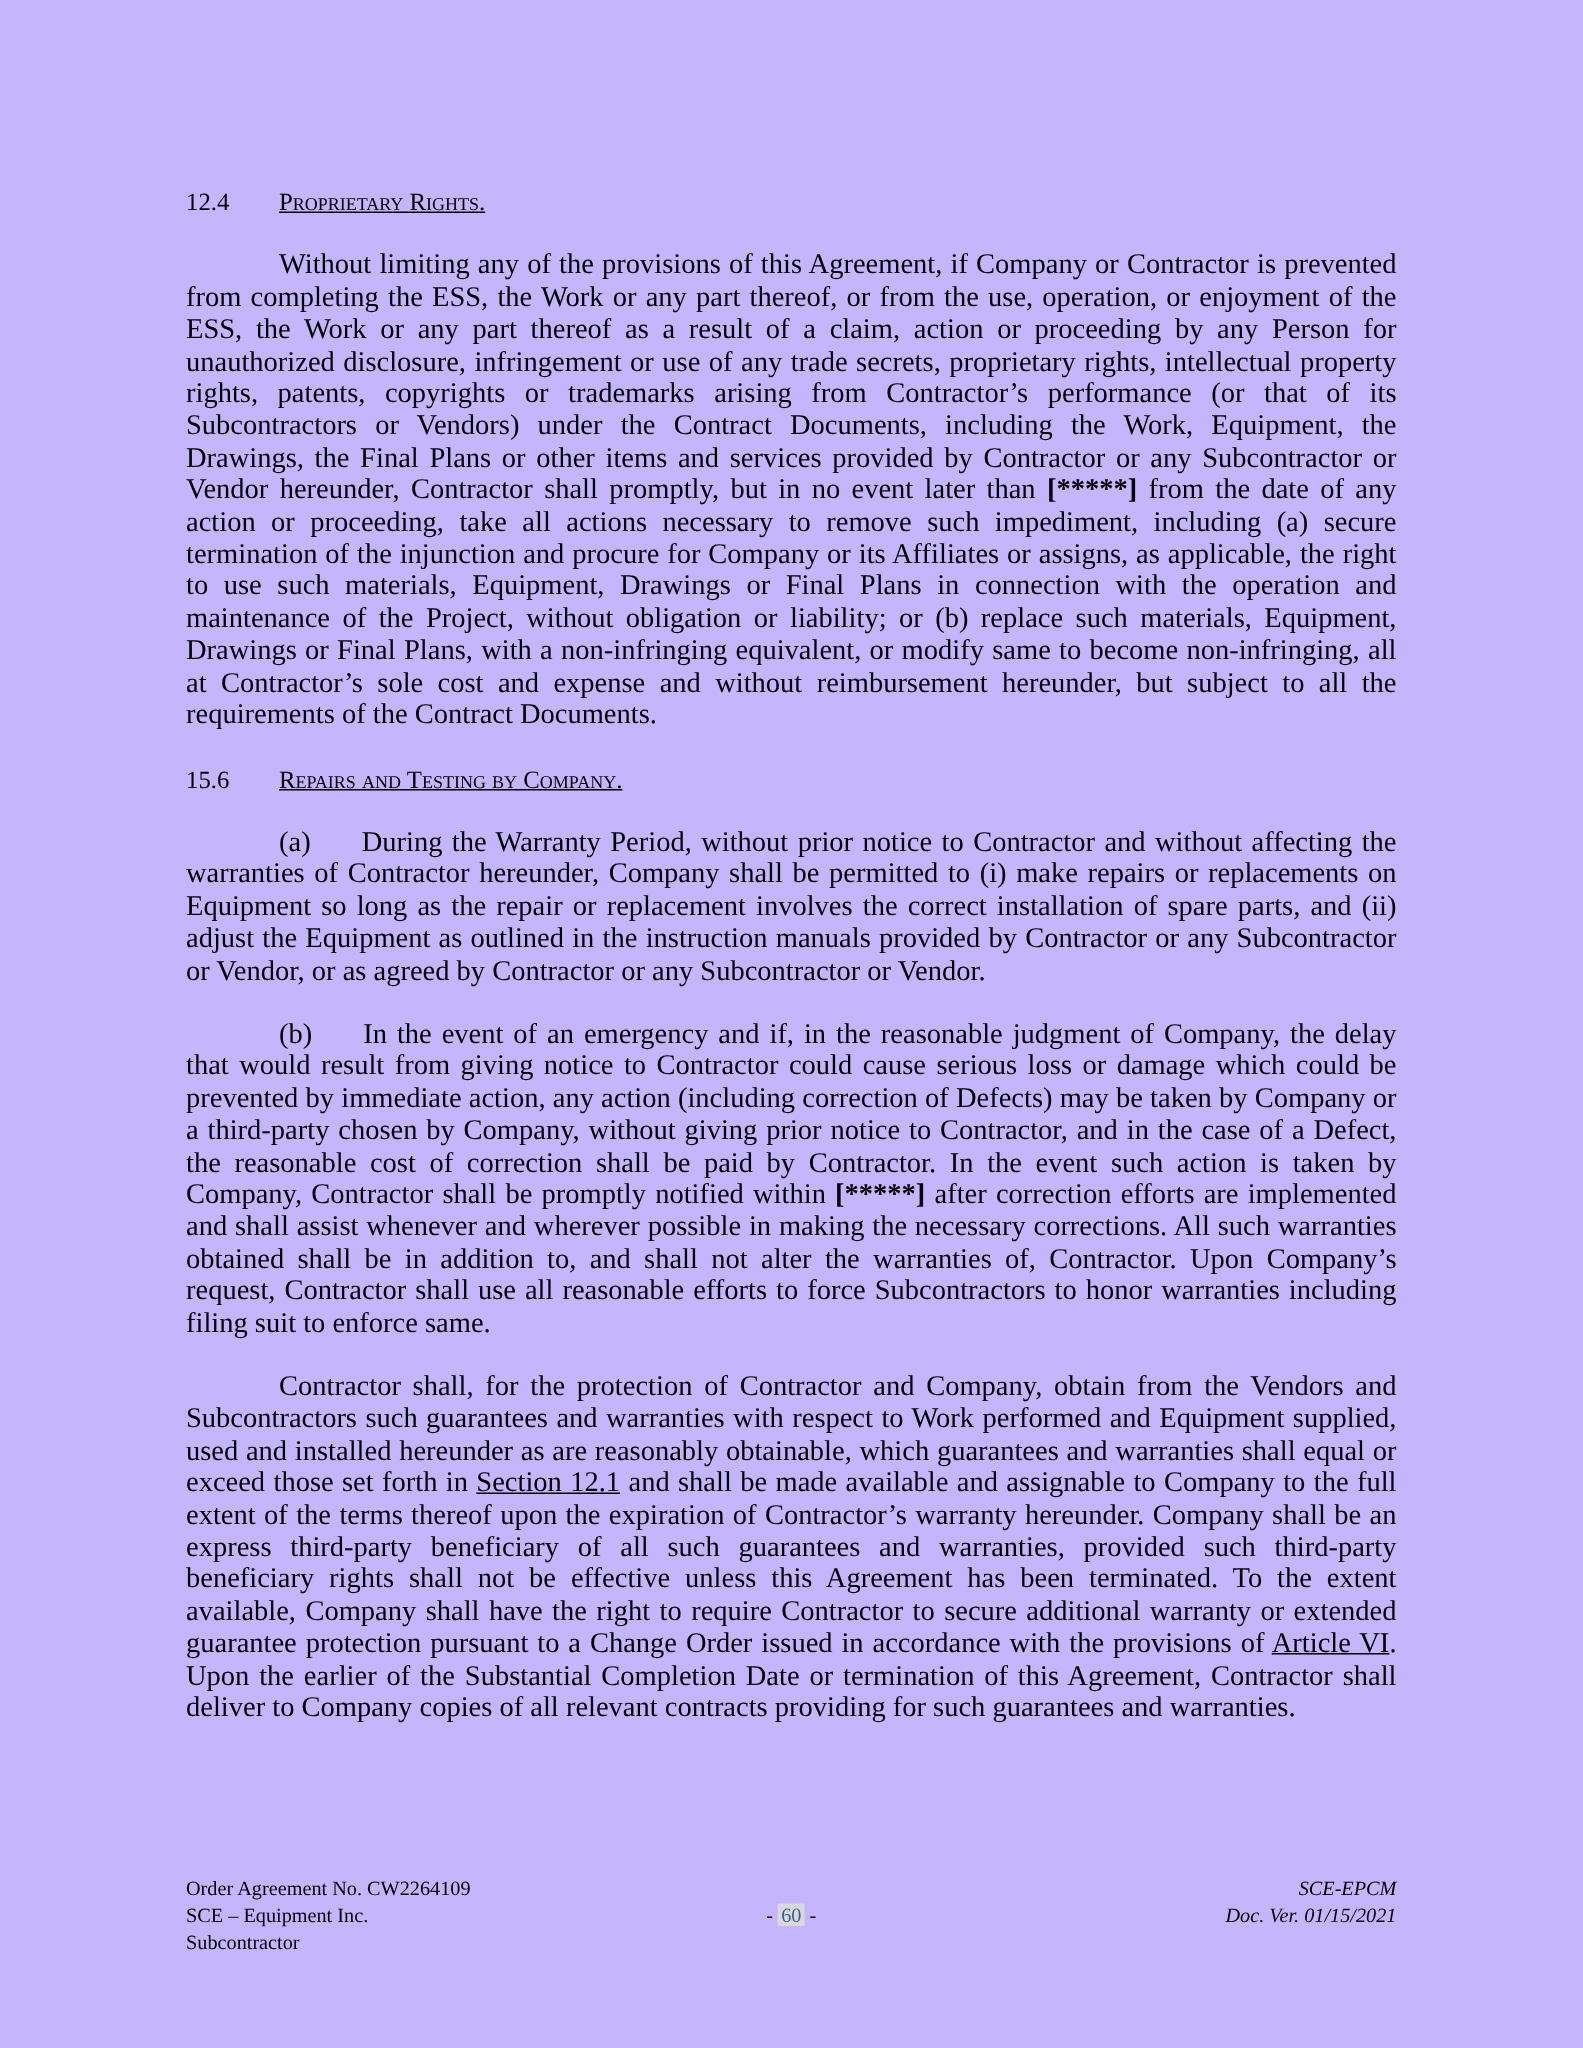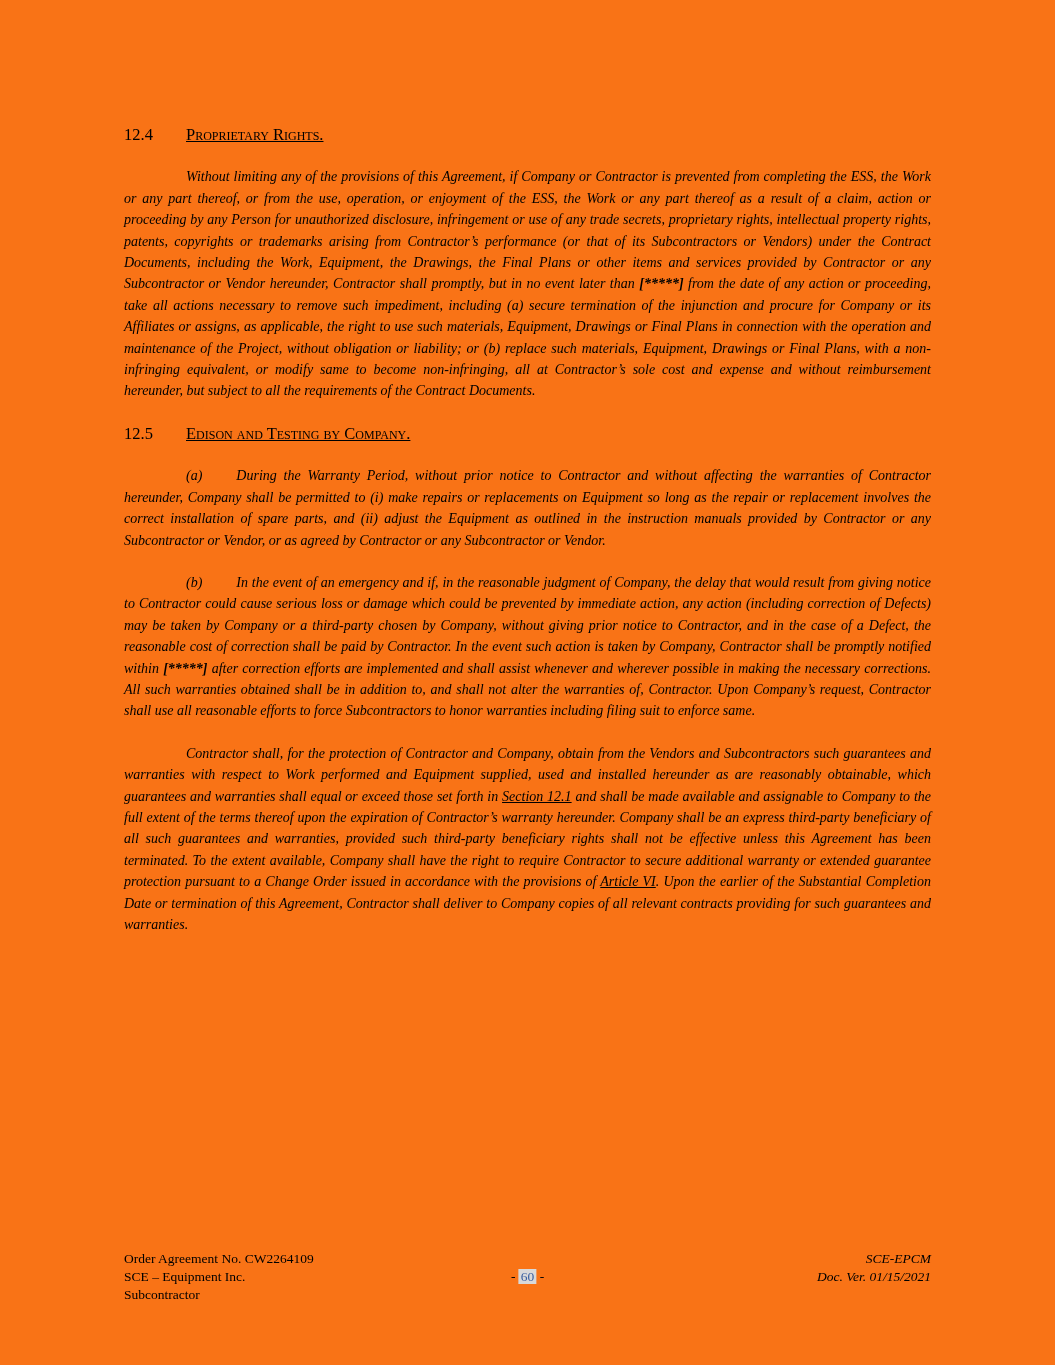--- a/index.html
+++ b/index.html
@@ -4,21 +4,21 @@
 <style>
   html, body {
     margin: 0;
     padding: 0;
     background: #ffffff;
   }
   .page {
     position: relative;
     width: 1055px;
     height: 1365px;
-    background: #f97316;
+    background: #c4b5fd;
     font-family: "Liberation Serif", "DejaVu Serif", serif;
     color: #000000;
     overflow: hidden;
   }
   .content {
     position: absolute;
     left: 124px;
     top: 124px;
     width: 807px;
   }
@@ -30,26 +30,25 @@
   }
   .sec-num {
     display: inline-block;
     width: 62px;
   }
   .sec-title {
     font-variant: small-caps;
     text-decoration: underline;
   }
   p.body {
-    font-size: 14px;
+    font-size: 19px;
     line-height: 21.4px;
     text-align: justify;
     text-indent: 62px;
     margin: 0 0 21px 0;
-    font-style: italic;
   }
   .tab {
     display: inline-block;
     width: 34px;
   }
   .footer {
     position: absolute;
     left: 124px;
     top: 1250px;
     width: 807px;
@@ -85,21 +84,21 @@
 </head>
 <body>
 
 <div class="page">
   <div class="content">
 
     <p class="heading"><span class="sec-num">12.4</span><span class="sec-title">Proprietary Rights.</span></p>
 
     <p class="body"><span>Without limiting any of the provisions of this Agreement, if Company or Contractor is prevented from completing the ESS, the Work or any part thereof, or from the use, operation, or enjoyment of the ESS, the Work or any part thereof as a result of a claim, action or proceeding by any Person for unauthorized disclosure, infringement or use of any trade secrets, proprietary rights, intellectual property rights, patents, copyrights or trademarks arising from Contractor’s performance (or that of its Subcontractors or Vendors) under the Contract Documents, including the Work, Equipment, the Drawings, the Final Plans or other items and services provided by Contractor or any Subcontractor or Vendor hereunder, Contractor shall promptly, but in no event later than </span><span style="font-weight: bold;">[*****]</span><span> from the date of any action or proceeding, take all actions necessary to remove such impediment, including (a) secure termination of the injunction and procure for Company or its Affiliates or assigns, as applicable, the right to use such materials, Equipment, Drawings or Final Plans in connection with the operation and maintenance of the Project, without obligation or liability; or (b) replace such materials, Equipment, Drawings or Final Plans, with a non-infringing equivalent, or modify same to become non-infringing, all at Contractor’s sole cost and expense and without reimbursement hereunder, but subject to all the requirements of the Contract Documents.</span></p>
 
-    <p class="heading"><span class="sec-num">12.5</span><span class="sec-title">Edison and Testing by Company.</span></p>
+    <p class="heading"><span class="sec-num">15.6</span><span class="sec-title">Repairs and Testing by Company.</span></p>
 
     <p class="body"><span>(a)</span><span class="tab"></span><span><span>During the Warranty Period, without prior notice to Contractor and without affecting the warranties of Contractor hereunder, Company shall be permitted to (i) make repairs or replacements on Equipment so long as the repair or replacement involves the correct installation of spare parts, and (ii) adjust the Equipment as outlined in the instruction manuals provided by Contractor or any Subcontractor or Vendor, or as agreed by Contractor or any Subcontractor or Vendor.</span></span></p>
 
     <p class="body"><span>(b)</span><span class="tab"></span><span><span>In the event of an emergency and if, in the reasonable judgment of Company, the delay that would result from giving notice to Contractor could cause serious loss or damage which could be prevented by immediate action, any action (including correction of Defects) may be taken by Company or a third-party chosen by Company, without giving prior notice to Contractor, and in the case of a Defect, the reasonable cost of correction shall be paid by Contractor.  In the event such action is taken by Company, Contractor shall be promptly notified within </span><span style="font-weight: bold;">[*****]</span><span> after correction efforts are implemented and shall assist whenever and wherever possible in making the necessary corrections.  All such warranties obtained shall be in addition to, and shall not alter the warranties of, Contractor.  Upon Company’s request, Contractor shall use all reasonable efforts to force Subcontractors to honor warranties including filing suit to enforce same.</span></span></p>
 
 
     <p class="body"><span>Contractor shall, for the protection of Contractor and Company, obtain from the Vendors and Subcontractors such guarantees and warranties with respect to Work performed and Equipment supplied, used and installed hereunder as are reasonably obtainable, which guarantees and warranties shall equal or exceed those set forth in </span><span style="text-decoration: underline;">Section 12.1</span><span> and shall be made available and assignable to Company to the full extent of the terms thereof upon the expiration of Contractor’s warranty hereunder.  Company shall be an express third-party beneficiary of all such guarantees and warranties, provided such third-party beneficiary rights shall not be effective unless this Agreement has been terminated.  To the extent available, Company shall have the right to require Contractor to secure additional warranty or extended guarantee protection pursuant to a Change Order issued in accordance with the provisions of </span><span style="text-decoration: underline;">Article VI</span><span>.  Upon the earlier of the Substantial Completion Date or termination of this Agreement, Contractor shall deliver to Company copies of all relevant contracts providing for such guarantees and warranties.</span></p>
 
   </div>
 

